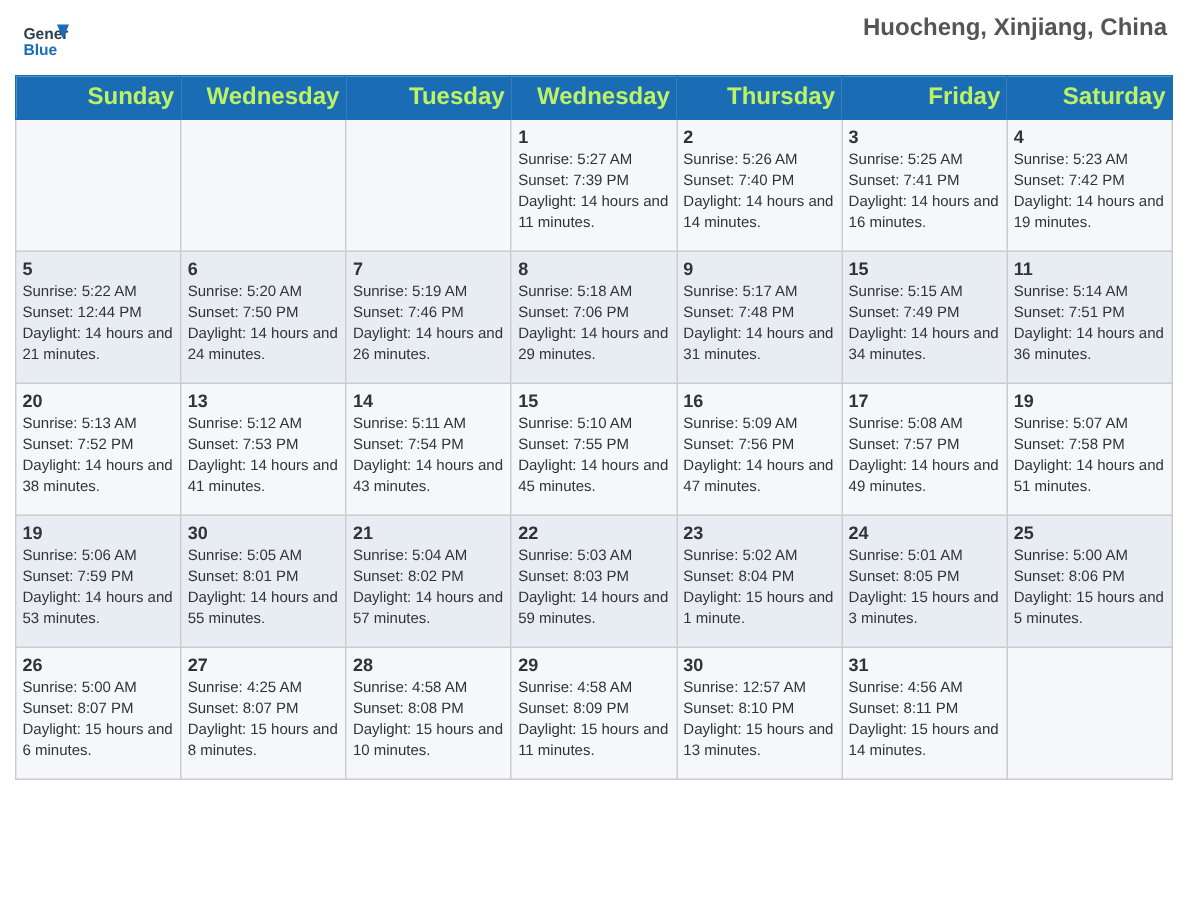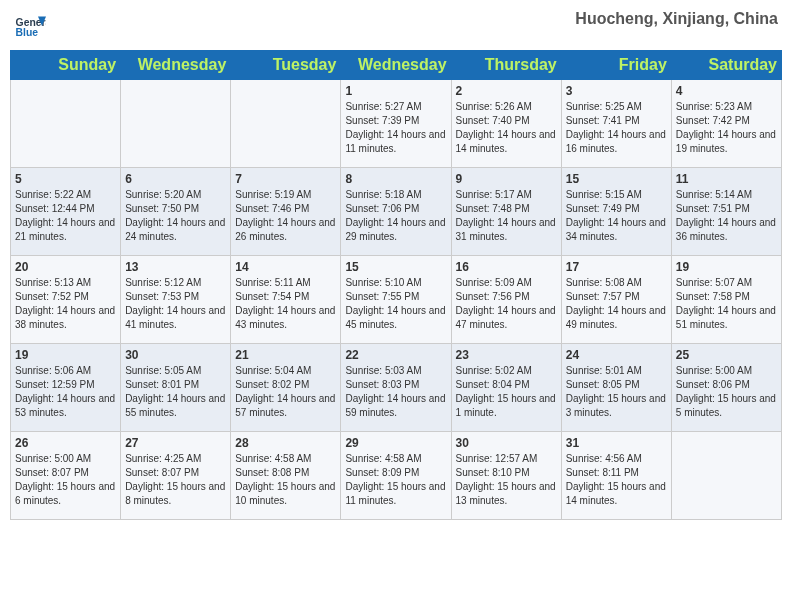--- a/index.html
+++ b/index.html
@@ -242,21 +242,21 @@
           <div class="cell-info">Sunrise: 5:07 AM
 Sunset: 7:58 PM
 Daylight: 14 hours
 and 51 minutes.</div>
         </td>
       </tr>
       <tr>
         <td>
           <span class="day-num">19</span>
           <div class="cell-info">Sunrise: 5:06 AM
-Sunset: 12:59 PM
+Sunset: 7:59 PM
 Daylight: 14 hours
 and 53 minutes.</div>
         </td>
         <td>
           <span class="day-num">30</span>
           <div class="cell-info">Sunrise: 5:05 AM
 Sunset: 8:01 PM
 Daylight: 14 hours
 and 55 minutes.</div>
         </td>

